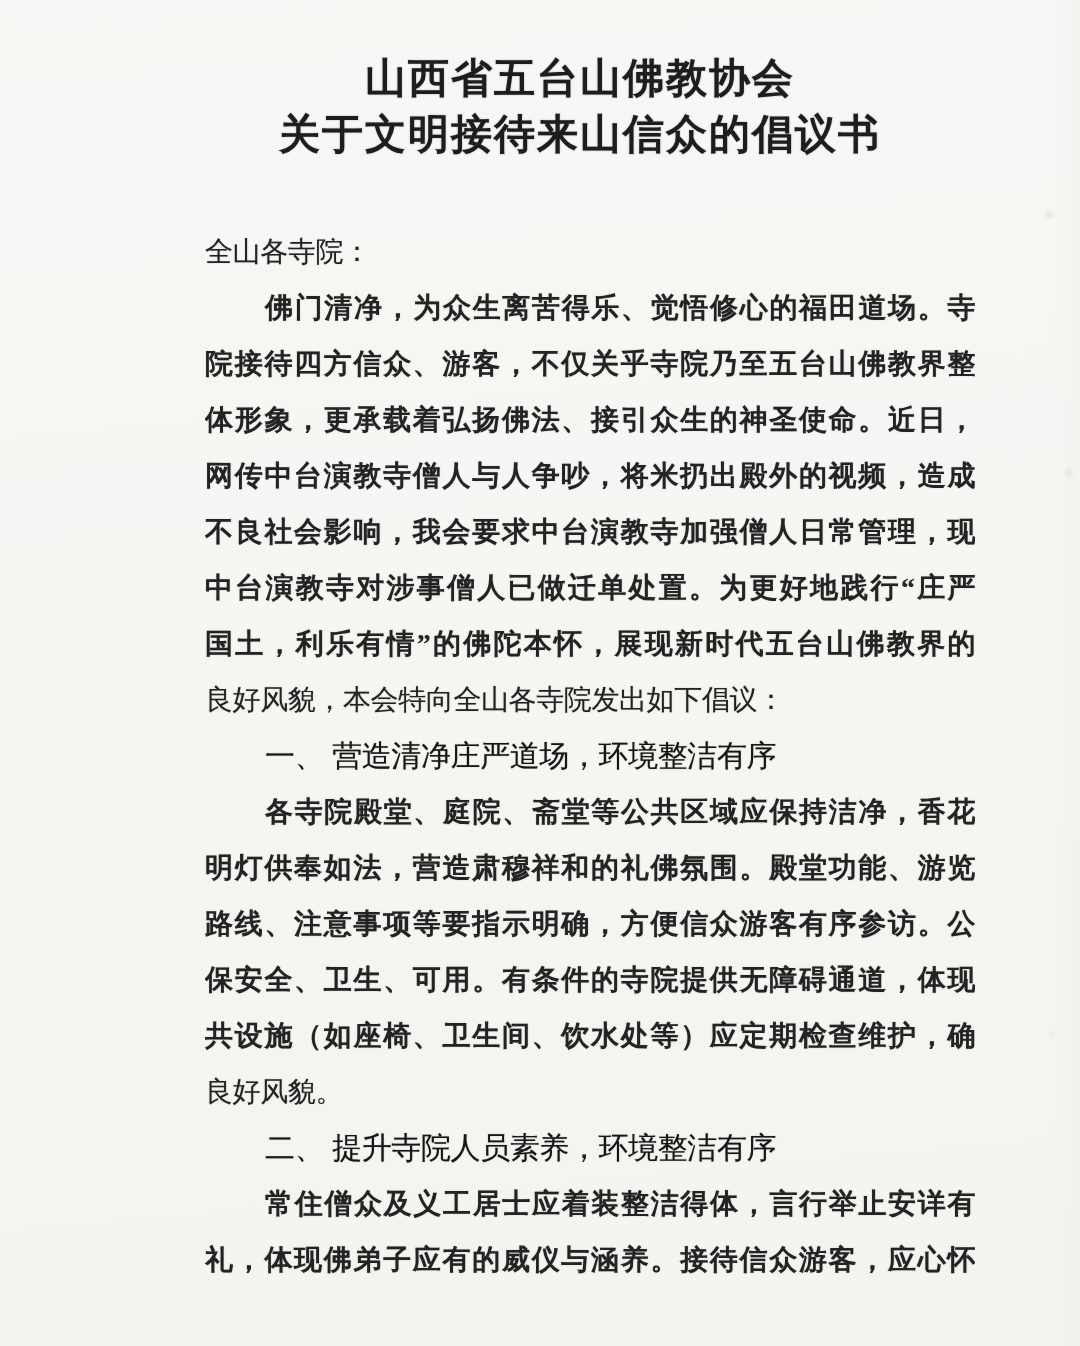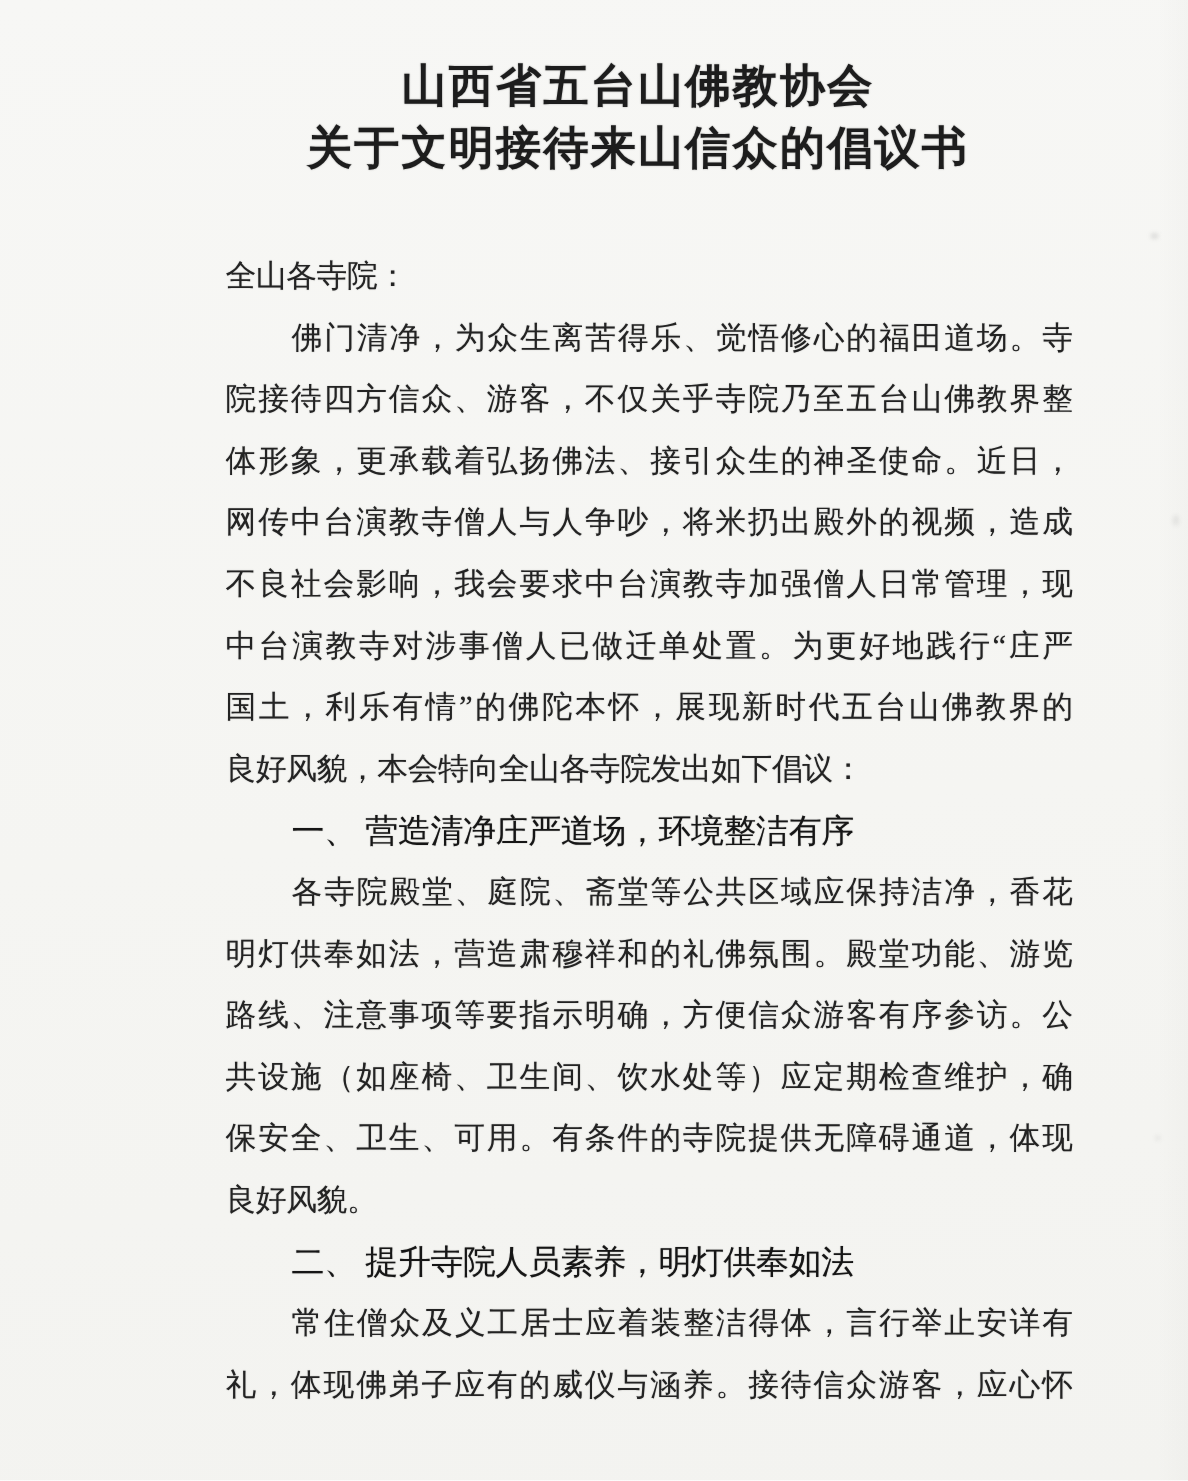--- a/index.html
+++ b/index.html
@@ -37,20 +37,21 @@
     line-height: 56px;
     height: 56px;
     letter-spacing: -0.4px;
     white-space: nowrap;
     overflow: hidden;
   }
   .line.fill {
     white-space: normal;
     text-align: justify;
     text-align-last: justify;
+    font-weight: bold;
   }
   .line.indent { text-indent: 60px; }
   .line.heading {
     font-family: "Liberation Sans", "DejaVu Sans", sans-serif;
     font-weight: 400;
     font-size: 30px;
     color: #161616;
     text-shadow: 0 0 1px rgba(20,20,20,0.5);
   }
   .salutation { white-space: nowrap; }
@@ -87,24 +88,24 @@
       <div class="line fill">体形象，更承载着弘扬佛法、接引众生的神圣使命。近日，</div>
       <div class="line fill">网传中台演教寺僧人与人争吵，将米扔出殿外的视频，造成</div>
       <div class="line fill">不良社会影响，我会要求中台演教寺加强僧人日常管理，现</div>
       <div class="line fill">中台演教寺对涉事僧人已做迁单处置。为更好地践行“庄严</div>
       <div class="line fill">国土，利乐有情”的佛陀本怀，展现新时代五台山佛教界的</div>
       <div class="line">良好风貌，本会特向全山各寺院发出如下倡议：</div>
       <div class="line heading indent">一、 营造清净庄严道场，环境整洁有序</div>
       <div class="line indent fill">各寺院殿堂、庭院、斋堂等公共区域应保持洁净，香花</div>
       <div class="line fill">明灯供奉如法，营造肃穆祥和的礼佛氛围。殿堂功能、游览</div>
       <div class="line fill">路线、注意事项等要指示明确，方便信众游客有序参访。公</div>
+      <div class="line fill">保安全、卫生、可用。有条件的寺院提供无障碍通道，体现</div>
       <div class="line fill">共设施（如座椅、卫生间、饮水处等）应定期检查维护，确</div>
-      <div class="line fill">保安全、卫生、可用。有条件的寺院提供无障碍通道，体现</div>
       <div class="line">良好风貌。</div>
-      <div class="line heading indent">二、 提升寺院人员素养，明灯供奉如法</div>
+      <div class="line heading indent">二、 提升寺院人员素养，环境整洁有序</div>
       <div class="line indent fill">常住僧众及义工居士应着装整洁得体，言行举止安详有</div>
       <div class="line fill">礼，体现佛弟子应有的威仪与涵养。接待信众游客，应心怀</div>
     </div>
   <div class="edge-shade"></div>
   <div class="smudge s1"></div>
   <div class="smudge s2"></div>
   <div class="smudge s3"></div>
 </div>
 
 </body></html>

